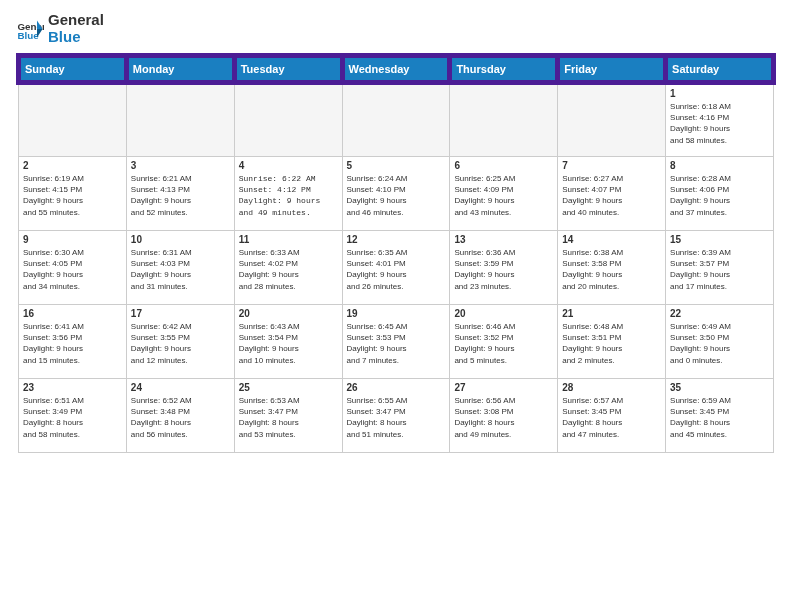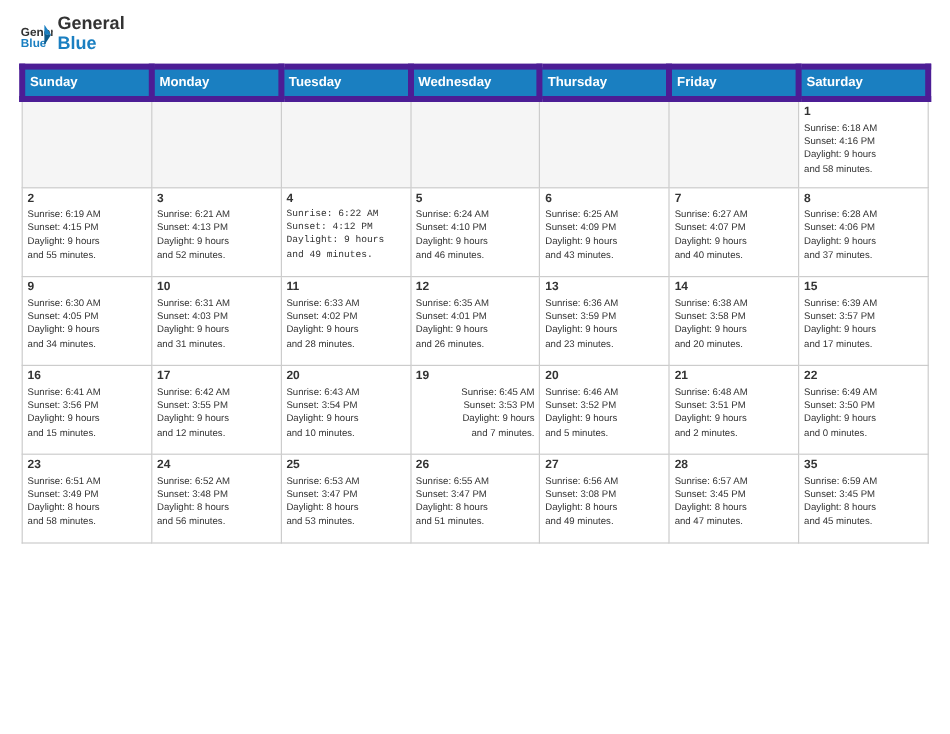--- a/index.html
+++ b/index.html
@@ -255,21 +255,21 @@
           </td>
           <td>
             <span class="day-number">20</span>
             <div class="day-info" style="white-space: pre-line;">Sunrise: 6:43 AM
 Sunset: 3:54 PM
 Daylight: 9 hours
 and 10 minutes.</div>
           </td>
           <td>
             <span class="day-number">19</span>
-            <div class="day-info" style="white-space: pre-line; text-align: right;">Sunrise: 6:45 AM
+            <div class="day-info" style="white-space: pre-line;">Sunrise: 6:45 AM
 Sunset: 3:53 PM
 Daylight: 9 hours
 and 7 minutes.</div>
           </td>
           <td>
             <span class="day-number">20</span>
             <div class="day-info" style="white-space: pre-line;">Sunrise: 6:46 AM
 Sunset: 3:52 PM
 Daylight: 9 hours
 and 5 minutes.</div>

